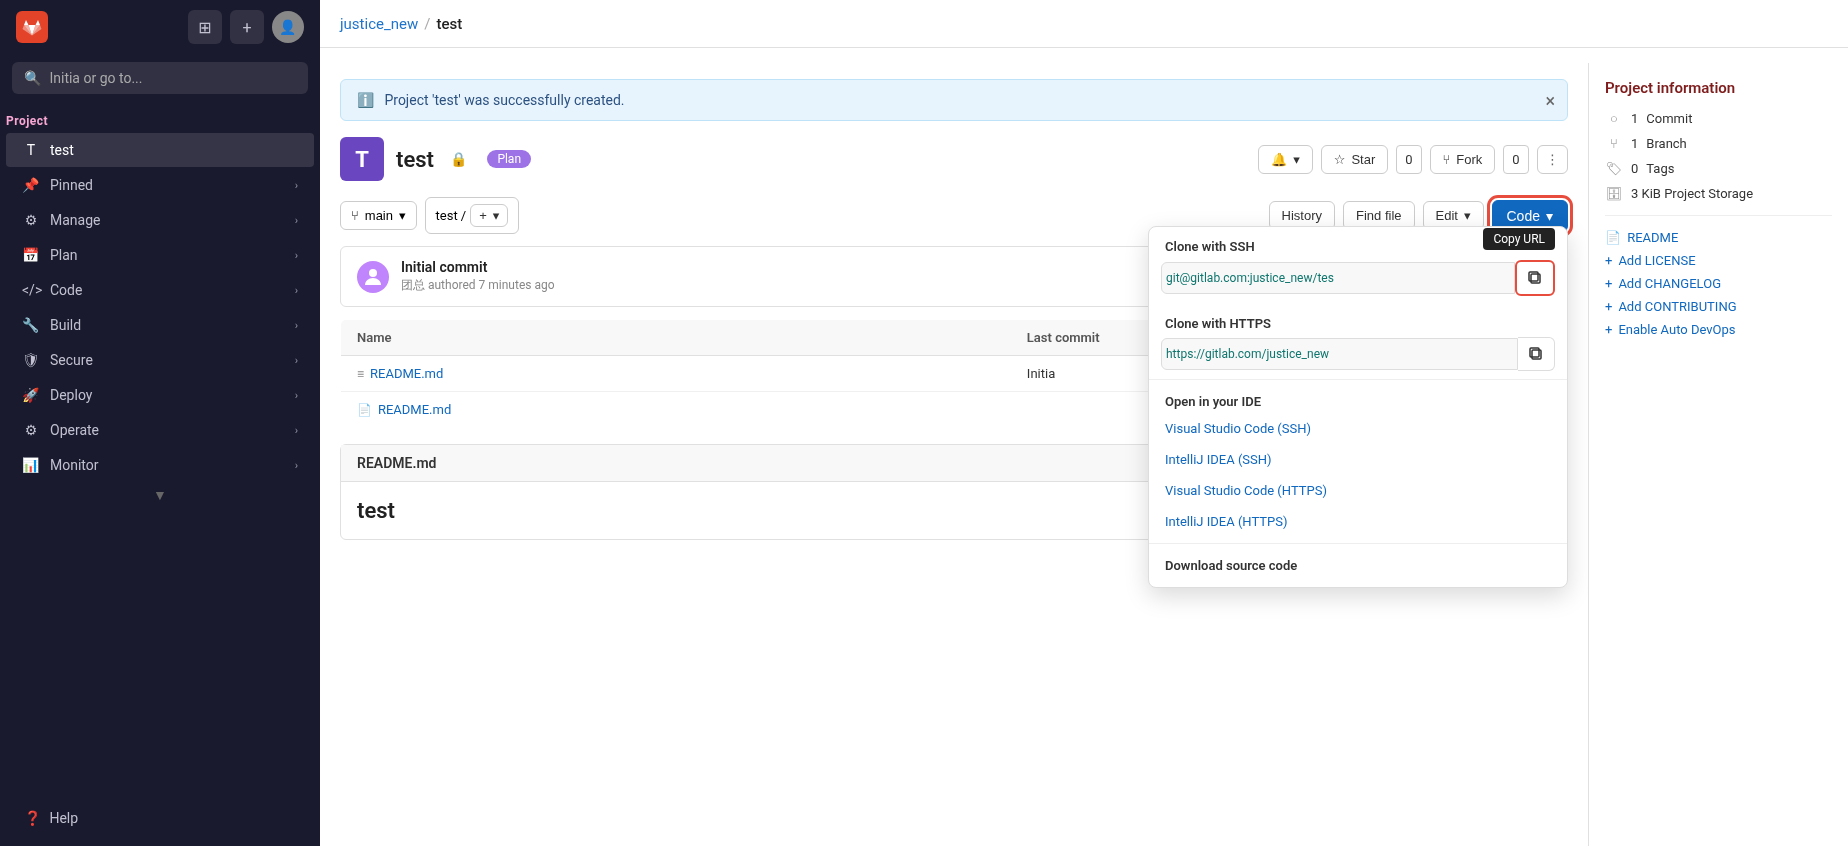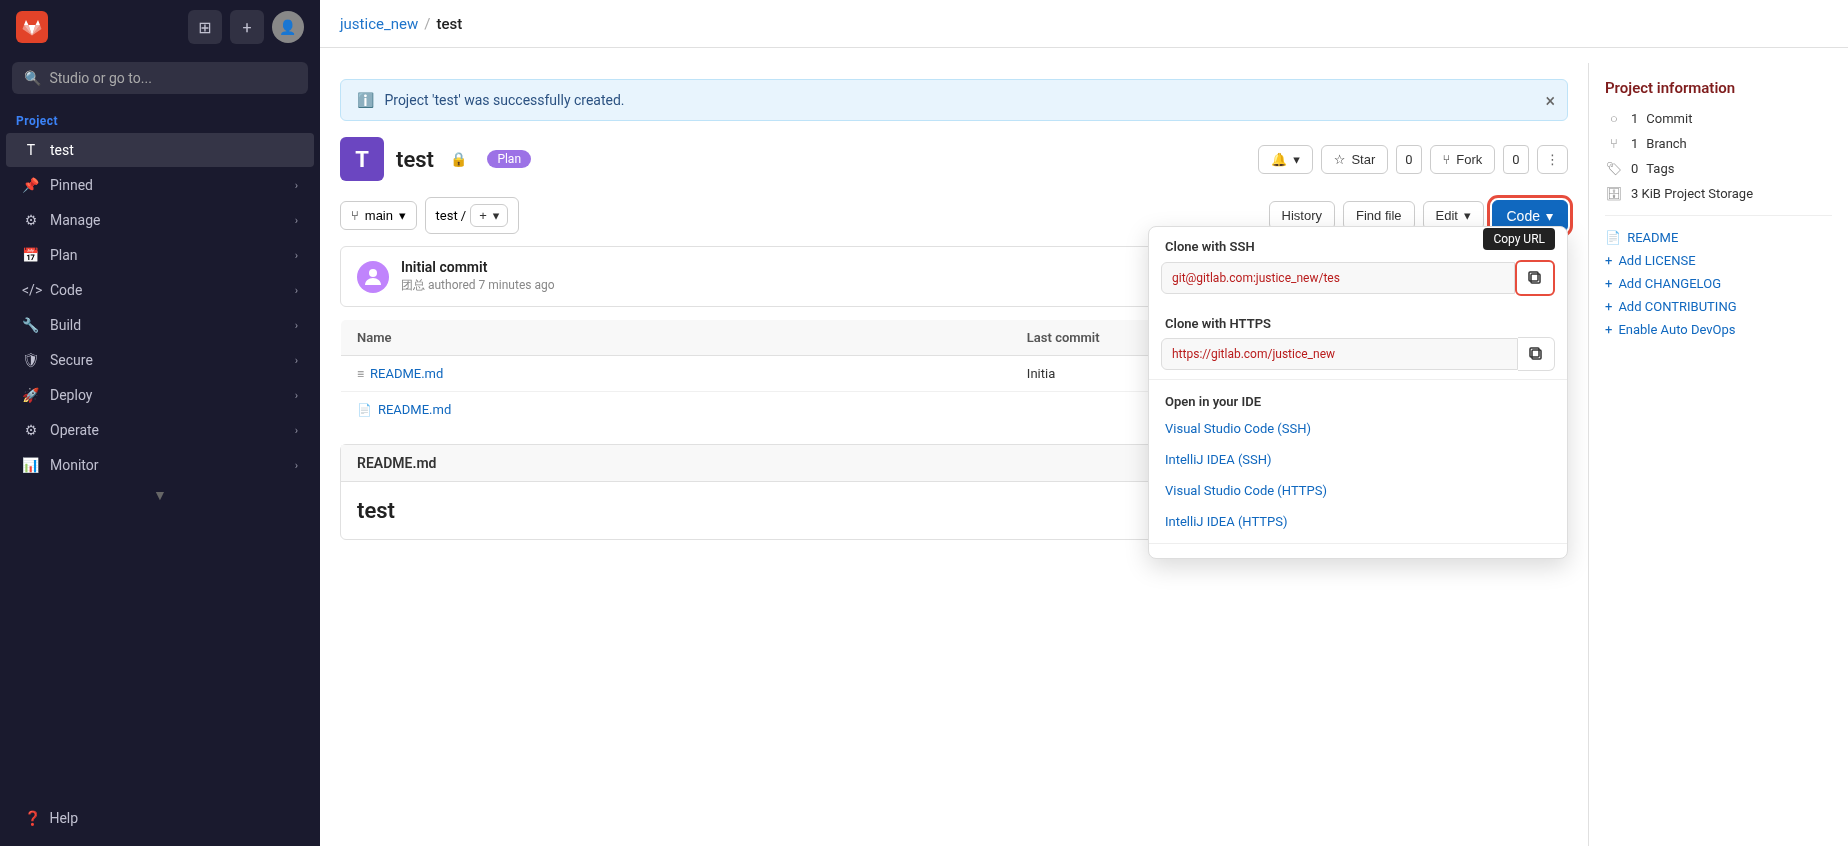--- a/index.html
+++ b/index.html
@@ -6,21 +6,21 @@
     body { font-family: -apple-system, BlinkMacSystemFont, 'Segoe UI', Roboto, sans-serif; background: #f0f0f0; display: flex; height: 846px; overflow: hidden; font-size: 14px; }
 
     
     .sidebar { width: 320px; min-width: 320px; background: #1a1a2e; color: #c0c0d0; display: flex; flex-direction: column; height: 100%; }
     .sidebar-top { display: flex; align-items: center; padding: 10px 16px; gap: 16px; background: #1a1a2e; }
     .gitlab-logo { width: 32px; height: 32px; background: #e24329; border-radius: 6px; display: flex; align-items: center; justify-content: center; color: white; font-weight: bold; font-size: 18px; flex-shrink: 0; }
     .sidebar-top-icons { display: flex; gap: 8px; margin-left: auto; align-items: center; }
     .sidebar-icon-btn { width: 34px; height: 34px; background: rgba(255,255,255,0.1); border-radius: 6px; display: flex; align-items: center; justify-content: center; cursor: pointer; color: #c0c0d0; font-size: 16px; }
     .sidebar-avatar { width: 32px; height: 32px; border-radius: 50%; background: #888; overflow: hidden; display: flex; align-items: center; justify-content: center; color: white; font-size: 14px; }
     .search-bar { margin: 8px 12px; background: rgba(255,255,255,0.1); border-radius: 6px; padding: 8px 12px; display: flex; align-items: center; gap: 8px; cursor: pointer; color: #aaa; }
-    .sidebar-section-label { padding: 12px 16px 4px; font-size: 12px; font-weight: 700; color: #3b82f6; letter-spacing: 0.5px; }
+    .sidebar-section-label { padding: 12px 6px 4px; font-size: 12px; font-weight: 700; color: #f9a8d4; letter-spacing: 0.5px; }
     .sidebar-item { display: flex; align-items: center; gap: 10px; padding: 9px 16px; cursor: pointer; color: #c0c0d0; font-size: 14px; border-radius: 4px; margin: 1px 6px; }
     .sidebar-item.active { background: rgba(255,255,255,0.12); color: white; }
     .sidebar-item .item-icon { width: 18px; text-align: center; font-size: 14px; }
     .sidebar-item .item-chevron { margin-left: auto; font-size: 11px; opacity: 0.7; }
     .sidebar-item .item-label { flex: 1; }
     .sidebar-bottom { margin-top: auto; padding: 12px 16px; }
     .help-btn { display: flex; align-items: center; gap: 8px; color: #c0c0d0; cursor: pointer; padding: 8px; }
     .scrollbar-area { overflow-y: auto; flex: 1; }
     .sidebar-scroll-indicator { display: flex; justify-content: center; padding: 4px; color: #666; }
 
@@ -56,21 +56,21 @@
     .toolbar-spacer { flex: 1; }
 
     
     .dropdown-wrapper { position: relative; }
     .code-btn { background: #1068bf; color: white; border: 1px solid #1068bf; border-radius: 6px; padding: 7px 14px; cursor: pointer; display: flex; align-items: center; gap: 6px; font-size: 14px; font-weight: 500; outline: 3px solid #e74c3c; outline-offset: 2px; }
 
     
     .clone-dropdown { position: absolute; top: 26px; right: 0; width: 420px; background: white; border: 1px solid #ddd; border-radius: 8px; box-shadow: 0 8px 24px rgba(0,0,0,0.15); z-index: 100; padding: 0 0 8px 0; max-height: 420px; overflow-y: auto; }
     .clone-section-title { font-size: 13px; font-weight: 600; color: #333; padding: 12px 16px 6px; }
     .clone-input-row { display: flex; align-items: center; margin: 0 12px 8px; gap: 0; }
-    .clone-input { flex: 1; border: 1px solid #ddd; border-radius: 6px 0 0 6px; padding: 8px 10px; font-size: 12px; color: #b91c1c; background: #f8f8f8; white-space: nowrap; overflow: hidden; text-overflow: ellipsis; }
+    .clone-input { flex: 1; border: 1px solid #ddd; border-radius: 6px 0 0 6px; padding: 8px 4px; font-size: 12px; color: #0f766e; background: #f8f8f8; white-space: nowrap; overflow: hidden; text-overflow: ellipsis; }
     .clone-copy-btn { border: 1px solid #ddd; border-left: none; border-radius: 0 6px 6px 0; padding: 8px 10px; cursor: pointer; background: white; display: flex; align-items: center; justify-content: center; }
     .clone-copy-btn.active { border: 2px solid #e74c3c; border-radius: 6px; background: white; }
     .copy-tooltip { position: absolute; top: -32px; right: 0; background: #222; color: white; padding: 4px 10px; border-radius: 4px; font-size: 12px; white-space: nowrap; }
     .clone-ide-title { font-size: 13px; font-weight: 600; color: #333; padding: 8px 16px 4px; }
     .clone-ide-item { padding: 8px 16px; cursor: pointer; font-size: 13px; color: #1068bf; }
     .clone-divider { border: none; border-top: 1px solid #eee; margin: 6px 0; }
     .clone-download { font-size: 13px; font-weight: 600; color: #333; padding: 8px 16px 6px; }
 
     
     .commit-row { border: 1px solid #e0e0e0; border-radius: 6px; padding: 12px 16px; display: flex; align-items: center; gap: 12px; margin-bottom: 12px; }
@@ -117,21 +117,21 @@
     </div>
     <div class="sidebar-top-icons">
       <div class="sidebar-icon-btn">⊞</div>
       <div class="sidebar-icon-btn">+</div>
       <div class="sidebar-avatar">👤</div>
     </div>
   </div>
 
   <div class="search-bar">
     <span>🔍</span>
-    <span>Studio or go to...</span>
+    <span>Initia or go to...</span>
   </div>
 
   <div class="scrollbar-area">
     <div class="sidebar-section-label">Project</div>
 
     <div class="sidebar-item active">
       <span class="item-icon">T</span>
       <span class="item-label">test</span>
     </div>
 
@@ -302,20 +302,21 @@
             </div>
             <div class="clone-ide-item">
               <span>Visual Studio Code (HTTPS)</span>
             </div>
             <div class="clone-ide-item">
               <span>IntelliJ IDEA (HTTPS)</span>
             </div>
 
             <hr class="clone-divider">
 
+            <div class="clone-download">Download source code</div>
           </div>
         </div>
       </div>
 
       <div class="commit-row">
         <div class="commit-avatar">
           <svg width="24" height="24" viewBox="0 0 24 24" fill="white">
               <circle cx="12" cy="8" r="4"></circle>
               <path d="M4 20c0-4 3.6-7 8-7s8 3 8 7"></path>
             </svg>

